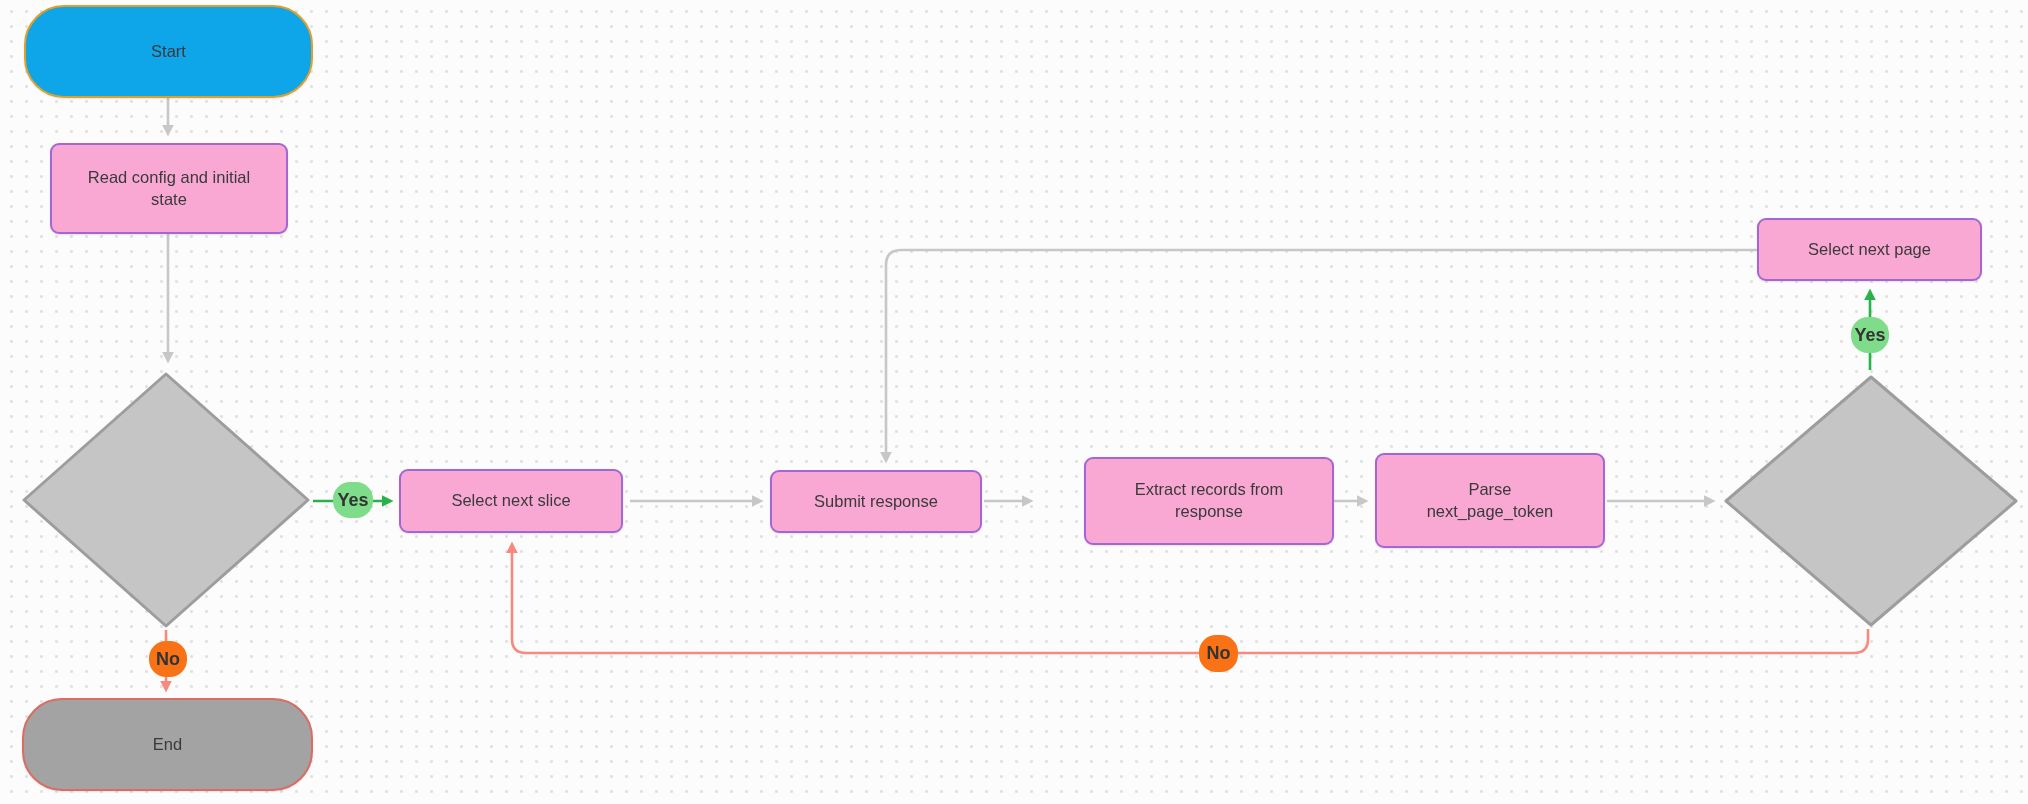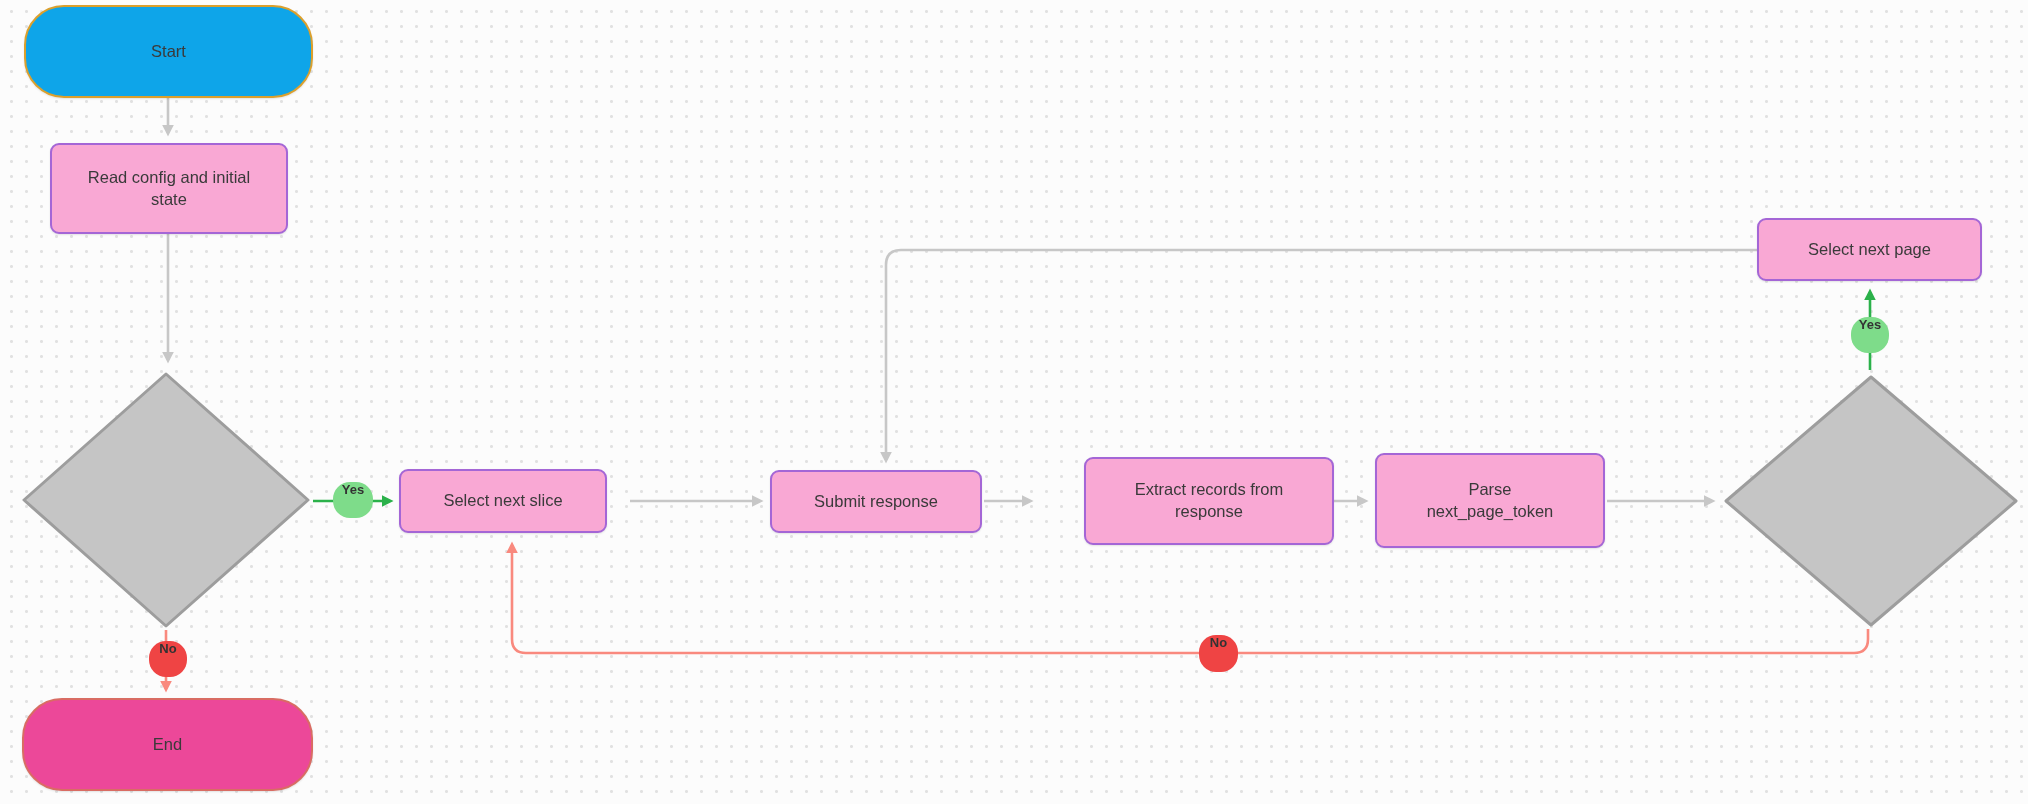--- a/index.html
+++ b/index.html
@@ -45,49 +45,49 @@
     border-radius: 40px;
     box-shadow: 0 1px 2px rgba(0,0,0,0.10);
   }
   .process {
     border: 2.5px solid #A466D6;
     background: #f9a8d4;
     border-radius: 9px;
     box-shadow: 0 1px 2px rgba(0,0,0,0.10);
   }
   .start-node { background: #0ea5e9; border-color: #DCA02C; justify-content: center; }
-  .end-node   { background: #ec4899; border-color: #D96C63; }
+  .end-node   { background: #a3a3a3; border-color: #D96C63; }
   .decision {
     background: transparent;
     z-index: 2;
   }
   .decision svg.diamond-svg {
     position: absolute;
     left: 0; top: 0;
     width: 100%; height: 100%;
   }
   .decision .label {
     position: relative;
     z-index: 1;
     max-width: 165px;
   }
   .edge-label {
     position: absolute;
     z-index: 3;
     display: flex;
-    align-items: flex-start;
+    align-items: center;
     justify-content: center;
-    font-size: 13px;
+    font-size: 18px;
     font-weight: 700;
     border-radius: 17px;
     color: #333333;
     box-sizing: border-box;
   }
   .edge-label.yes { background: #7EDC8A; }
-  .edge-label.no  { background: #ef4444; }
+  .edge-label.no  { background: #f97316; }
   .prewrap { white-space: pre-line; }
 </style>
 </head>
 <body>
 
 <svg id="edges" viewBox="0 0 2028 804" xmlns="http://www.w3.org/2000/svg">
   <defs>
     <marker id="arrow-gray" viewBox="0 0 10 10" refX="7" refY="5" markerWidth="4.6" markerHeight="4.6" orient="auto-start-reverse" markerUnits="strokeWidth">
       <path d="M 0 0 L 10 5 L 0 10 z" fill="#C7C7C7"></path>
     </marker>
@@ -121,21 +121,21 @@
 <div class="node process" style="left:50px; top:143px; width:238px; height:91px;">
   <span class="label" style="max-width:200px;">Read config and initial state</span>
 </div>
 
 <div class="node decision" style="left:20px; top:370px; width:292px; height:260px;">
   <svg class="diamond-svg" viewBox="0 0 292 260" xmlns="http://www.w3.org/2000/svg">
     <polygon points="146,4 288,130 146,256 4,130" fill="#C5C5C5" stroke="#9D9D9D" stroke-width="3" stroke-linejoin="round"></polygon>
   </svg>
 </div>
 
-<div class="node process" style="left:399px; top:469px; width:208px; height:64px;">
+<div class="node process" style="left:399px; top:469px; width:224px; height:64px;">
   <span class="label">Select next slice</span>
 </div>
 
 <div class="node process" style="left:770px; top:470px; width:212px; height:63px;">
   <span class="label">Submit response</span>
 </div>
 
 <div class="node process" style="left:1040px; top:457px; width:250px; height:88px;margin-left:44px;">
   <span class="label" style="max-width:210px;">Extract records from response</span>
 </div>

